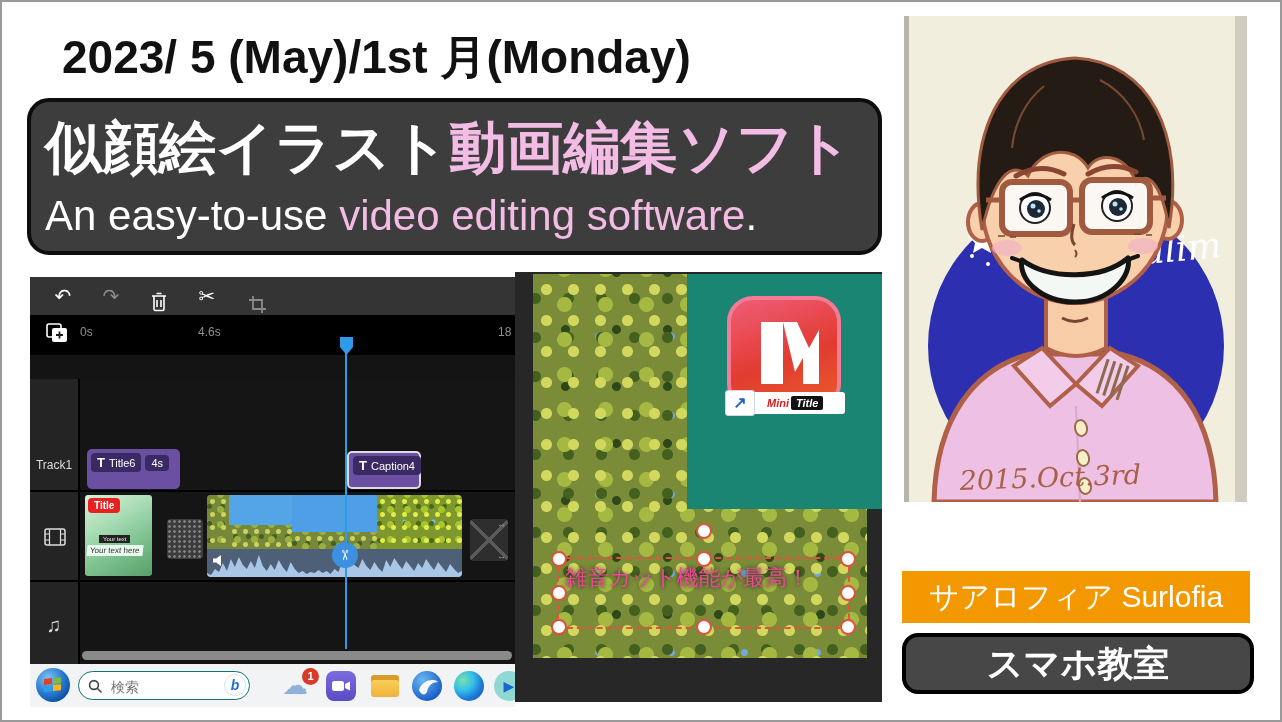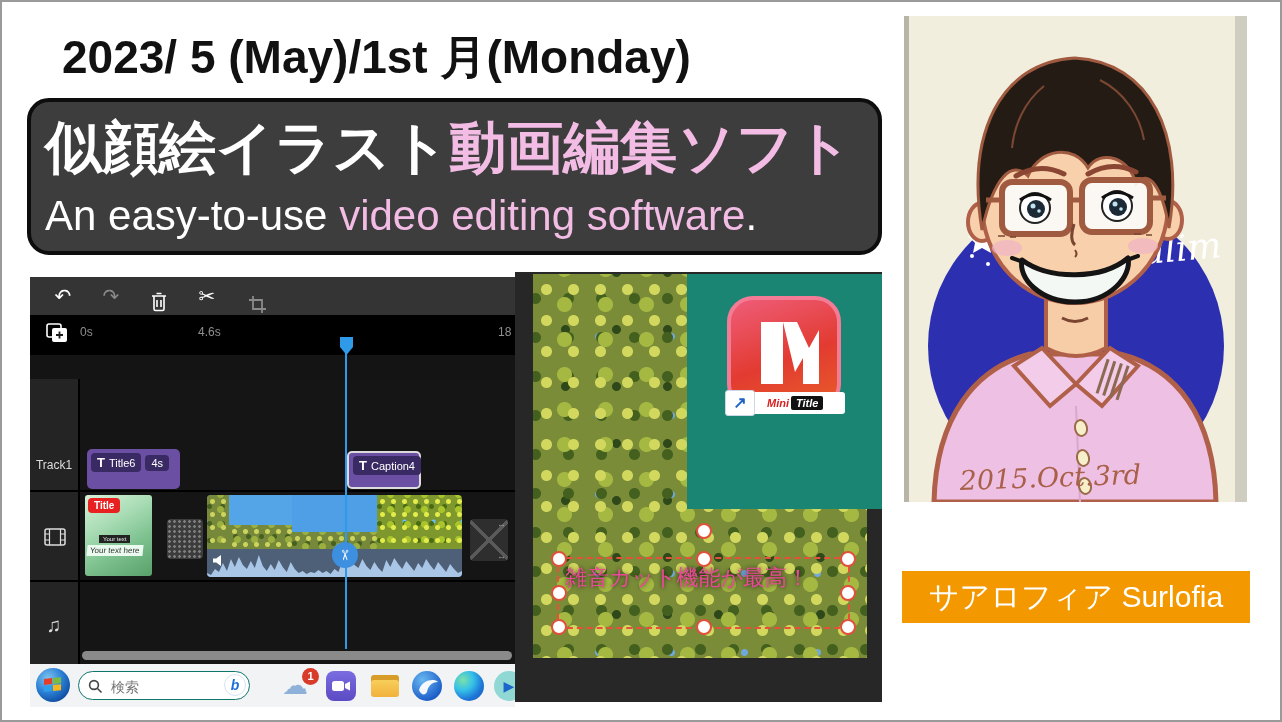--- a/index.html
+++ b/index.html
@@ -356,14 +356,15 @@
       <path d="M172,390 L176,486" stroke="#d8a8cc" stroke-width="2" fill="none"></path>
       <ellipse cx="177" cy="412" rx="6" ry="8" fill="#f6efc9" stroke="#9a6a4a" stroke-width="2" transform="rotate(-12 177 412)"></ellipse>
       <ellipse cx="179" cy="442" rx="6" ry="8" fill="#f6efc9" stroke="#9a6a4a" stroke-width="2" transform="rotate(-12 179 442)"></ellipse>
       <ellipse cx="181" cy="470" rx="6" ry="8" fill="#f6efc9" stroke="#9a6a4a" stroke-width="2" transform="rotate(-12 181 470)"></ellipse>
 
       <text x="56" y="474" font-size="27" fill="#a86048" font-style="italic" font-family="DejaVu Serif, serif" transform="rotate(-2 56 474)">2015.Oct.3rd</text>
     </svg>
   </div>
 
   <div class="abs orange-banner">サアロフィア Surlofia</div>
+  <div class="abs black-banner">スマホ教室</div>
 
 </div>
 
 </body></html>

